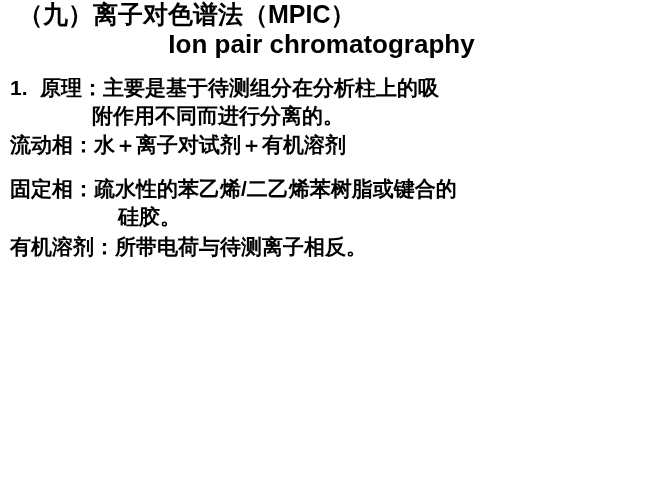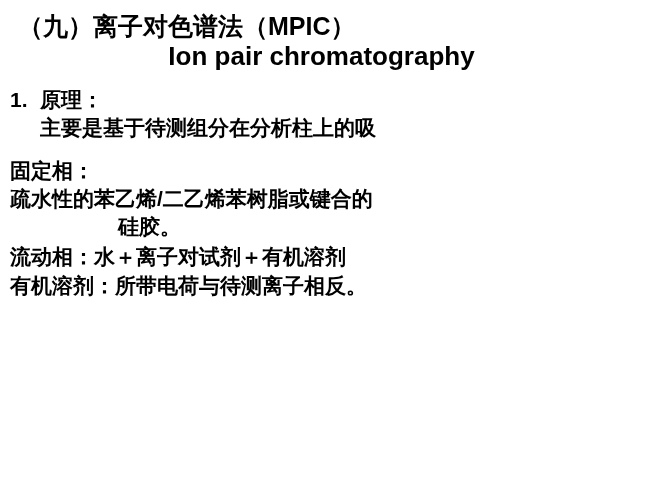--- a/index.html
+++ b/index.html
@@ -12,21 +12,21 @@
     background: #ffffff;
     font-family: "Liberation Sans", sans-serif;
     color: #000000;
     overflow: hidden;
   }
   .slide {
     position: relative;
     width: 663px;
     height: 500px;
     box-sizing: border-box;
-    padding: 12px 10px 0 10px;
+    padding: 0 10px 0 10px;
   }
   .title-cn {
     font-size: 25px;
     font-weight: bold;
     letter-spacing: 0px;
     line-height: 1.15;
     padding-left: 8px;
     white-space: nowrap;
   }
   .title-en {
@@ -65,21 +65,20 @@
   }
   .tight {
     margin-top: 2px;
   }
   .row-label {
     white-space: nowrap;
   }
   .para {
     display: flex;
     align-items: flex-start;
-    flex-direction: column;
   }
   .para-label {
     flex: 0 0 auto;
     white-space: nowrap;
   }
   .para-text {
     flex: 1 1 auto;
   }
   .hang {
     padding-left: 108px;
@@ -95,39 +94,42 @@
 
   <div class="body">
 
     <div class="item">
       <div class="item-num">1.</div>
       <div class="item-body">
         <div class="para">
           <span class="para-label">原理：</span>
           <span class="para-text">主要是基于待测组分在分析柱上的吸</span>
         </div>
+        <div class="indent-line">
+          <span>附作用不同而进行分离的。</span>
+        </div>
+      </div>
+    </div>
+
+    <div class="block tight">
+      <div class="row-label">
+        <span>流动相：</span><span>水＋离子对试剂＋有机溶剂</span>
       </div>
     </div>
 
     <div class="block">
       <div class="para">
         <span class="para-label">固定相：</span>
         <span class="para-text">疏水性的苯乙烯/二乙烯苯树脂或键合的</span>
       </div>
       <div class="hang">
         <span>硅胶。</span>
       </div>
     </div>
 
-    <div class="block tight">
-      <div class="row-label">
-        <span>流动相：</span><span>水＋离子对试剂＋有机溶剂</span>
-      </div>
-    </div>
-
     <div class="tight">
       <div class="row-label">
         <span>有机溶剂：</span><span>所带电荷与待测离子相反。</span>
       </div>
     </div>
 
   </div>
 </div>
 
 </body></html>

